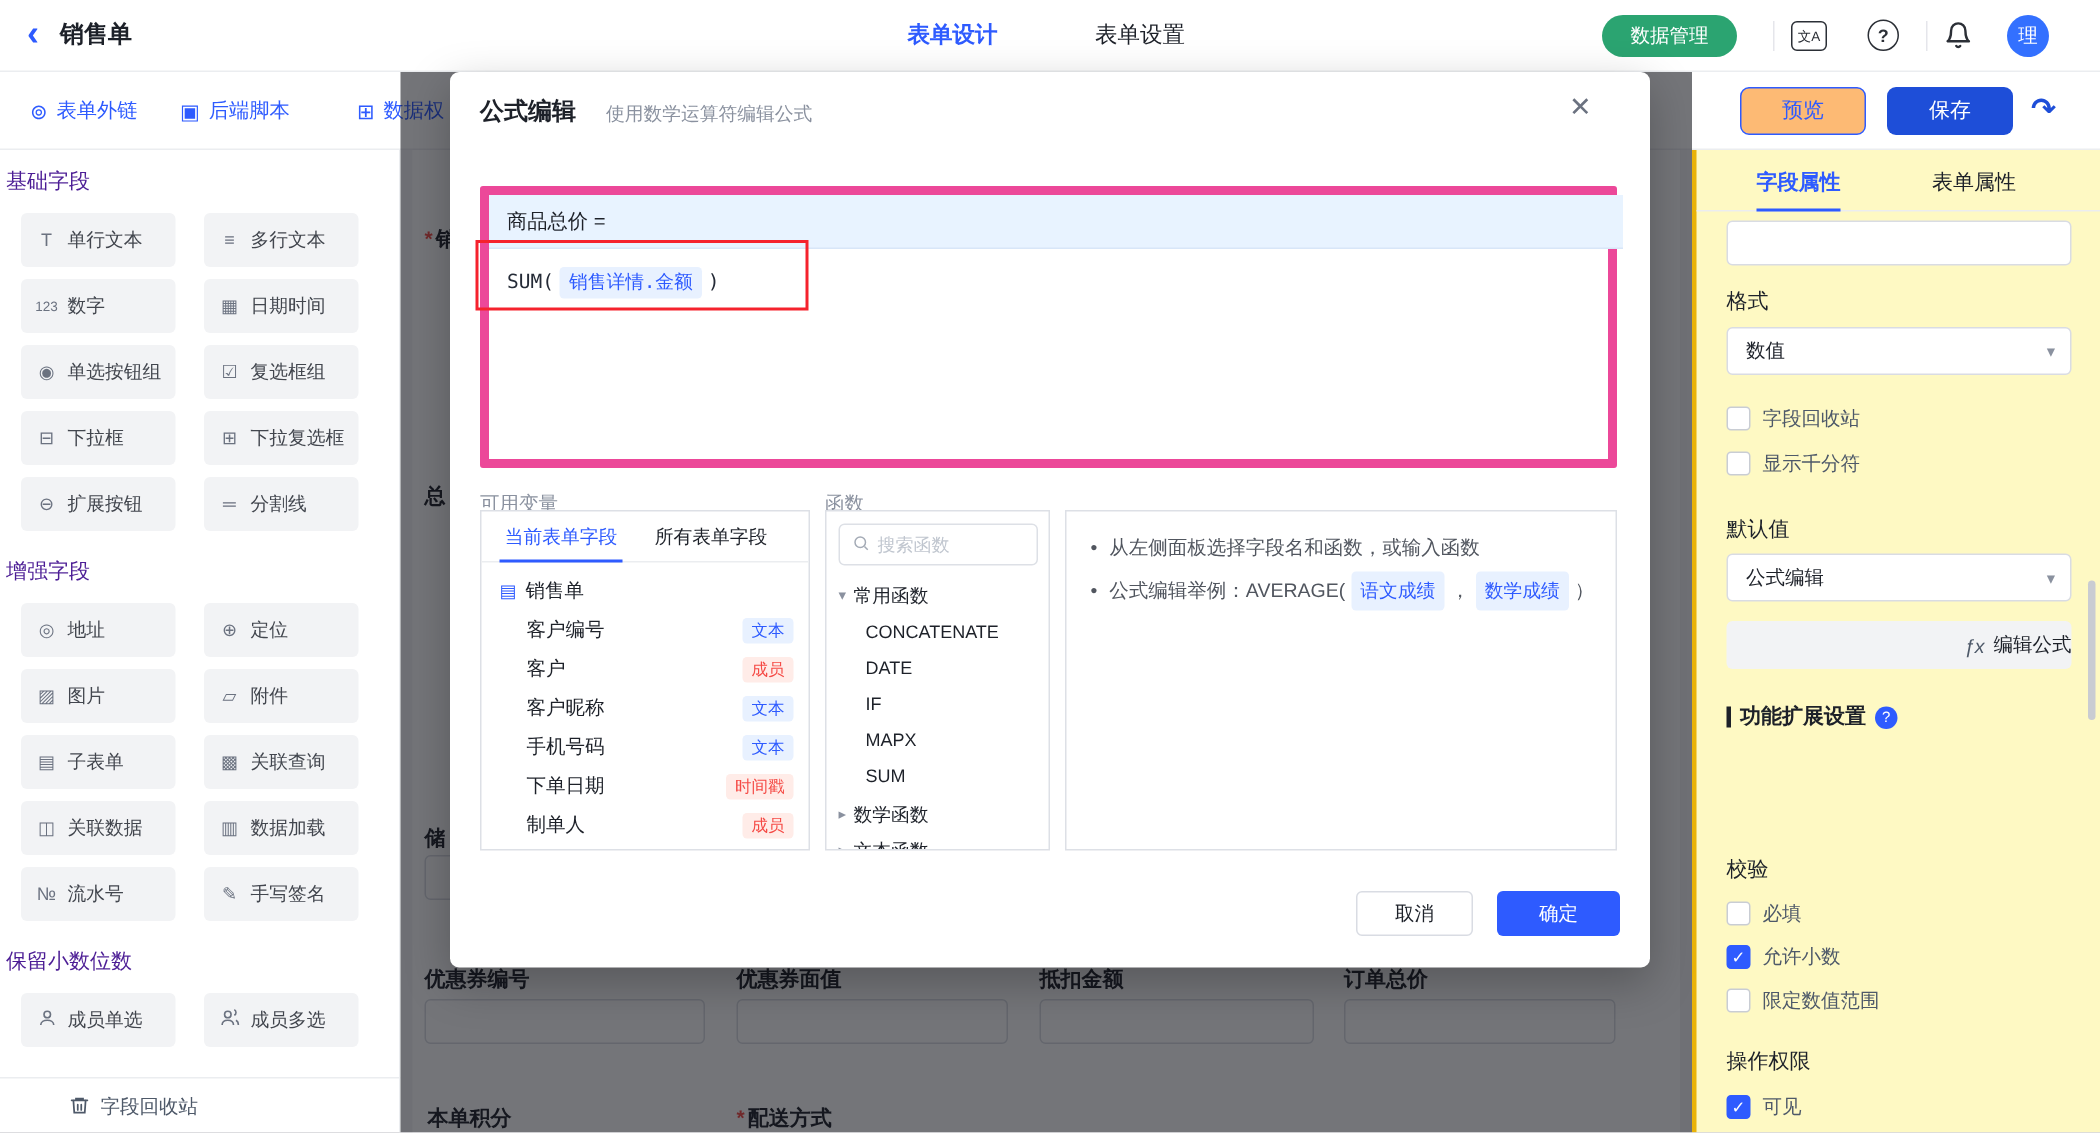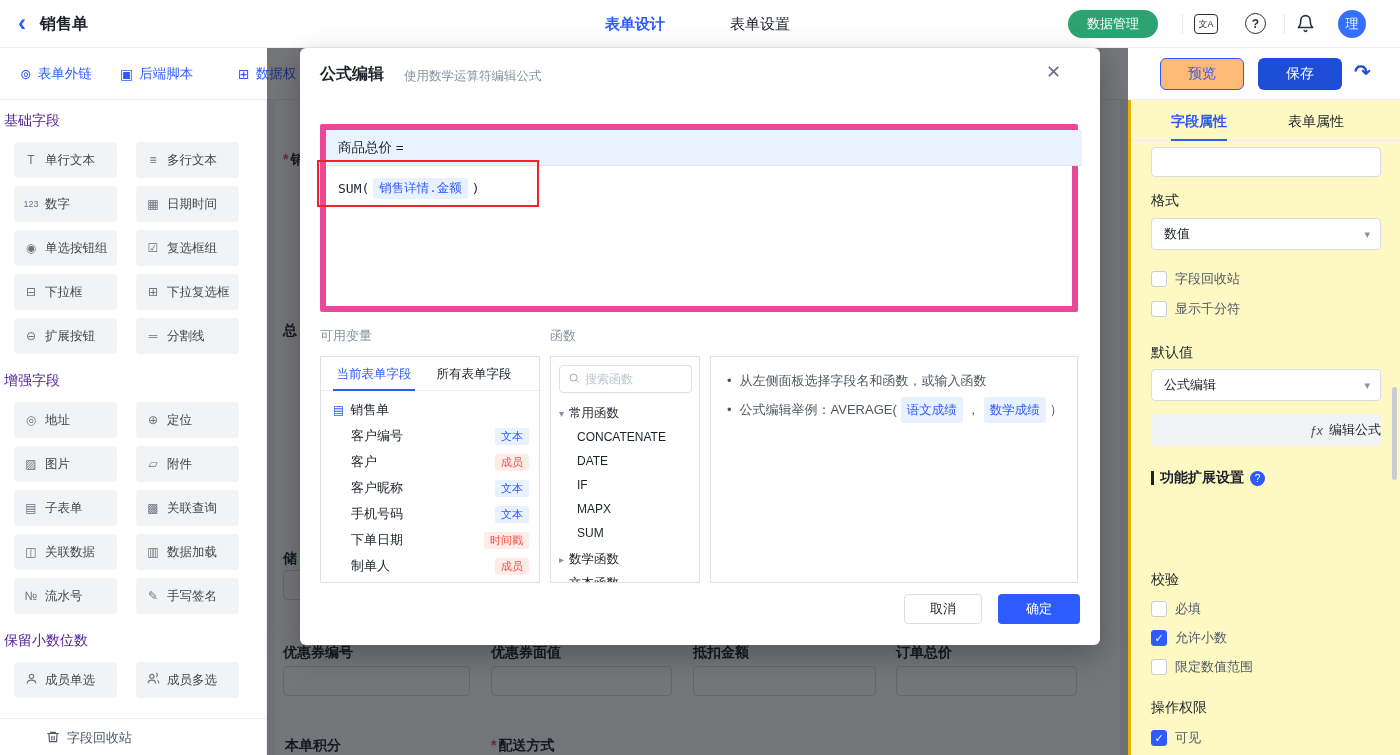--- a/index.html
+++ b/index.html
@@ -74,21 +74,21 @@
   .modal{left:300px;top:48px;width:800px;height:597px;background:#fff;border-radius:6px;box-shadow:0 10px 30px rgba(0,0,0,0.25);z-index:50}
   .mtitle{left:20px;top:16px;font-size:16px;font-weight:700}
   .msub{left:104px;top:20px;font-size:12.5px;color:#8a919f}
   .mclose{left:746px;top:13px;font-size:18px;color:#6b7280;cursor:pointer}
   .fbox{left:20px;top:76px;width:758px;height:188px;border:6px solid #ec4899;border-radius:2px;background:#fff}
   .fstrip{left:0;top:0;width:756px;height:36px;background:var(--stripbg);border-bottom:1px solid #d8e6f8;line-height:36px;padding-left:12px;font-size:13.5px;color:#1d2129}
   .fline{left:12px;top:48px;font-family:"DejaVu Sans Mono",monospace;font-size:13px;color:#252b37;display:flex;align-items:center}
   .chip{color:var(--primary);background:var(--tagblue-bg);border-radius:3px;padding:2px 6px;margin:0 4px;font-size:12.5px;cursor:pointer}
   .redbox{left:17px;top:112px;width:222px;height:47px;border:2px solid var(--annotation);z-index:5}
   .mlabel{top:279px;font-size:13px;color:#8a919f}
-  .panel{top:308px;height:227px;border:1px solid #dde0e6;background:#fff;overflow:hidden}
+  .panel{top:292px;height:227px;border:1px solid #dde0e6;background:#fff;overflow:hidden}
   .vtabs{position:absolute;left:0;top:0;right:0;height:34px;border-bottom:1px solid #ebedf0}
   .vtab{position:absolute;top:0;height:34px;line-height:34px;font-size:12.5px;text-align:center;color:#1d2129;cursor:pointer}
   .vtab[data-active="true"]{color:var(--primary)}
   .vtab[data-active="true"]::after{content:"";position:absolute;left:0;bottom:0;width:100%;height:2px;background:var(--primary)}
   .troot{position:absolute;left:12px;top:40px;height:26px;display:flex;align-items:center;gap:6px;font-size:13px;cursor:pointer}
   .ticon{color:var(--primary);font-size:12px}
   .vrow{position:absolute;left:0;right:0;height:26px;display:flex;align-items:center;justify-content:space-between;padding:0 10px 0 30px;cursor:pointer}
   .vn{font-size:13px;color:#1d2129}
   .tag{font-size:11px;padding:1px 6px;border-radius:3px;white-space:nowrap}
   .tag[data-type="blue"]{color:var(--primary);background:var(--tagblue-bg)}

